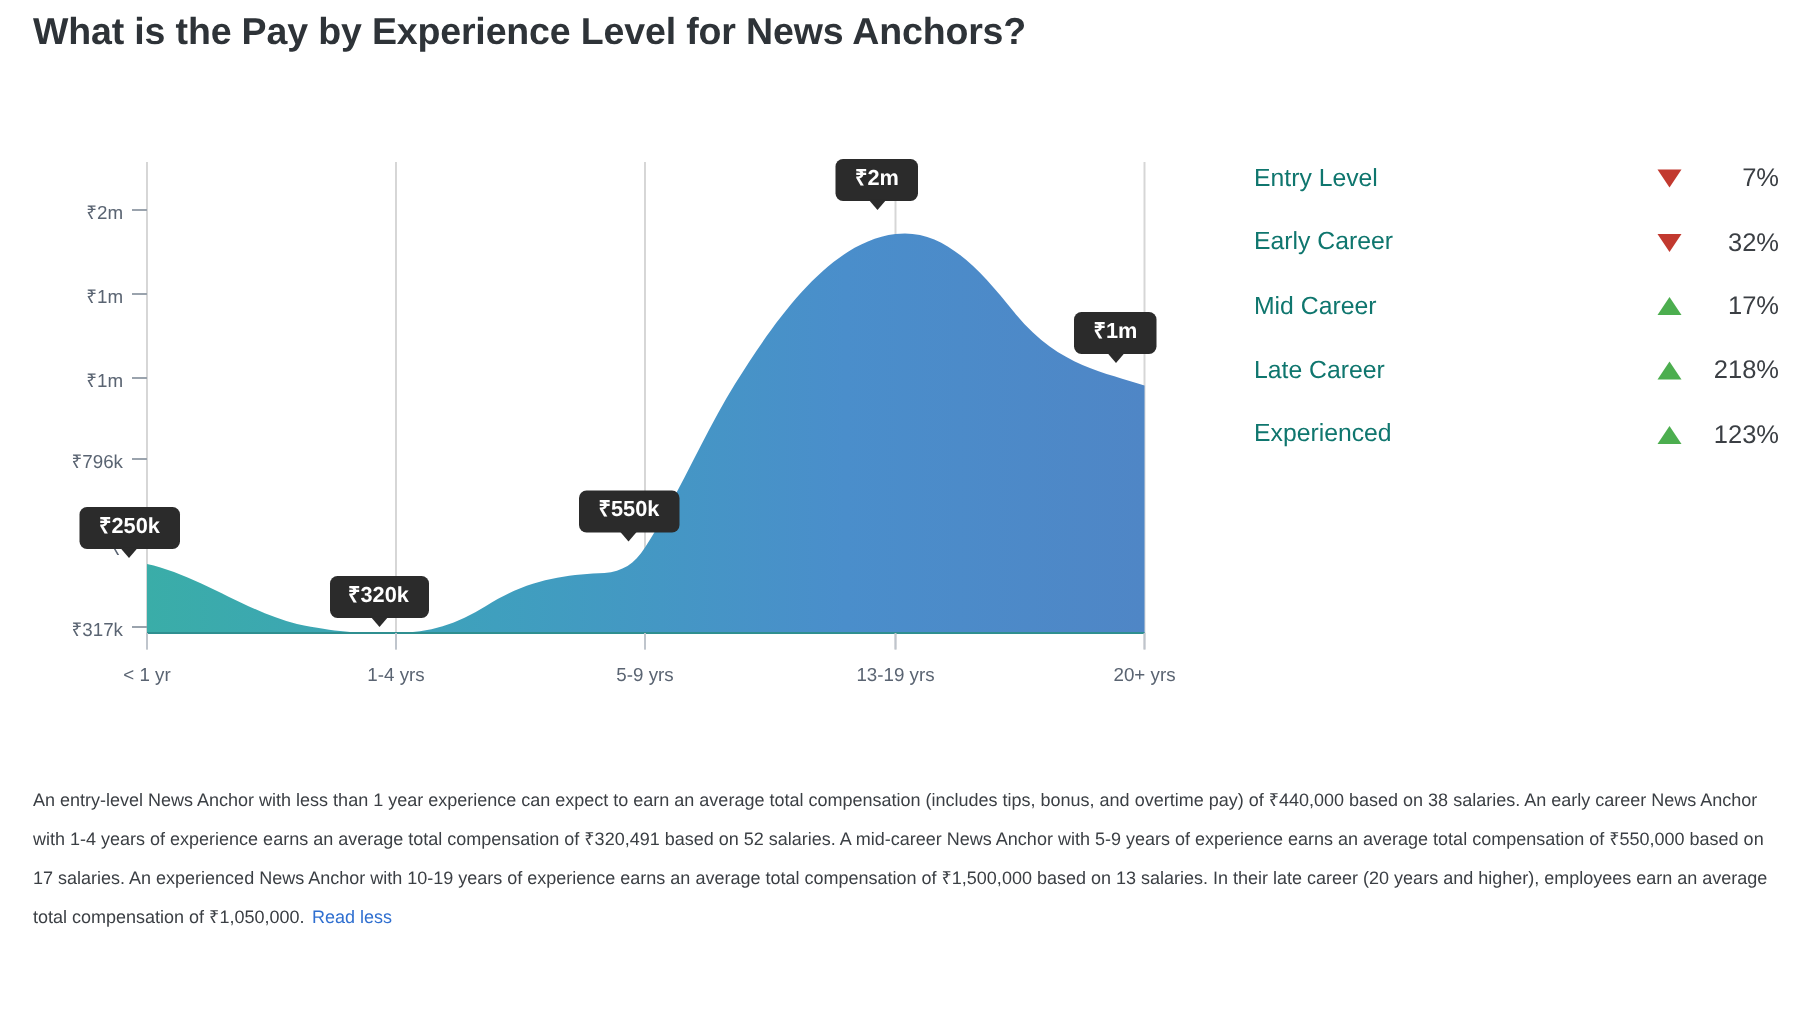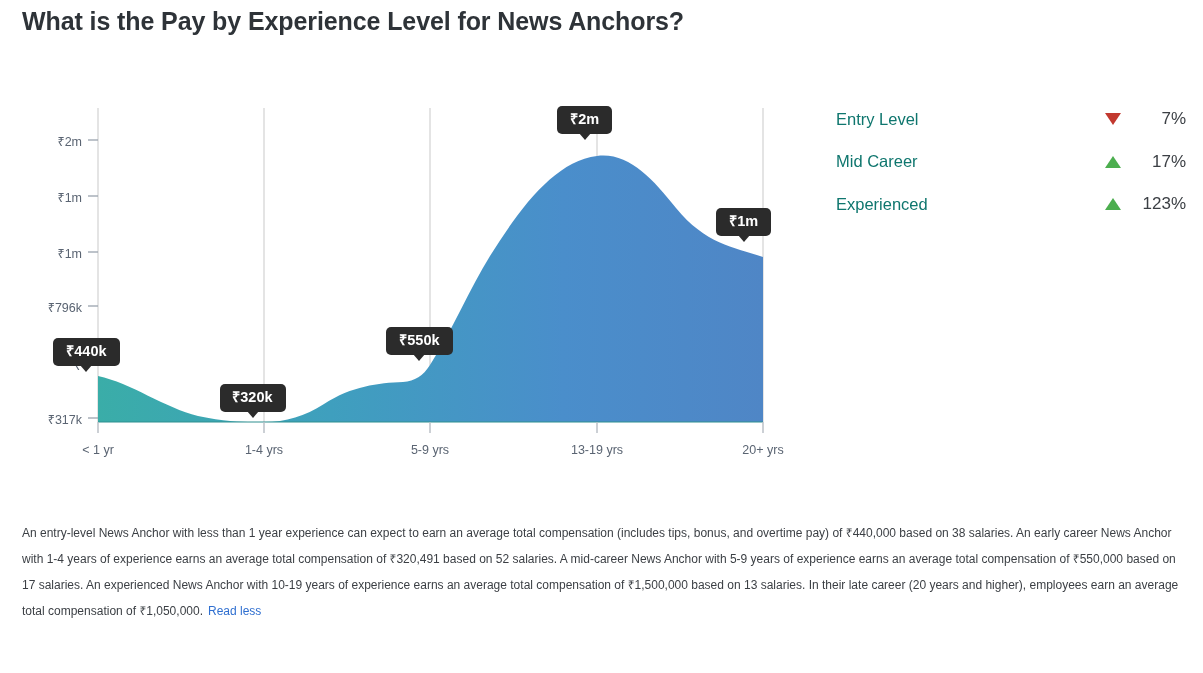--- a/index.html
+++ b/index.html
@@ -199,21 +199,21 @@
   <div class="ytick-label" style="left:0px; top:269px; width:82px;">₹</div>
   <div class="ytick-label" style="left:0px; top:323px; width:82px;">₹317k</div>
 
   <div class="xtick-label" style="left:38px; top:355px; width:120px;">&lt; 1 yr</div>
   <div class="xtick-label" style="left:204px; top:355px; width:120px;">1-4 yrs</div>
   <div class="xtick-label" style="left:370px; top:355px; width:120px;">5-9 yrs</div>
   <div class="xtick-label" style="left:537px; top:355px; width:120px;">13-19 yrs</div>
   <div class="xtick-label" style="left:703px; top:355px; width:120px;">20+ yrs</div>
 
   <div class="point-tooltip" style="left:53px; top:250px;">
-    <span>₹440k</span>
+    <span>₹250k</span>
     <span class="tip-arrow"></span>
   </div>
 
   <div class="point-tooltip" style="left:220px; top:296px;padding-left:12px;">
     <span>₹320k</span>
     <span class="tip-arrow"></span>
   </div>
 
   <div class="point-tooltip" style="left:386px; top:239px;">
     <span>₹550k</span>
@@ -234,29 +234,43 @@
 <div id="legend">
 
   <div class="legend-row">
     <span class="legend-name">Entry Level</span>
     <span class="legend-value-wrap">
       <span class="tri down"></span>
       <span class="legend-pct">7%</span>
     </span>
   </div>
 
+  <div class="legend-row">
+    <span class="legend-name">Early Career</span>
+    <span class="legend-value-wrap">
+      <span class="tri down"></span>
+      <span class="legend-pct">32%</span>
+    </span>
+  </div>
 
   <div class="legend-row">
     <span class="legend-name">Mid Career</span>
     <span class="legend-value-wrap">
       <span class="tri up"></span>
       <span class="legend-pct">17%</span>
     </span>
   </div>
 
+  <div class="legend-row">
+    <span class="legend-name">Late Career</span>
+    <span class="legend-value-wrap">
+      <span class="tri up"></span>
+      <span class="legend-pct">218%</span>
+    </span>
+  </div>
 
   <div class="legend-row">
     <span class="legend-name">Experienced</span>
     <span class="legend-value-wrap">
       <span class="tri up"></span>
       <span class="legend-pct">123%</span>
     </span>
   </div>
 </div>
 

